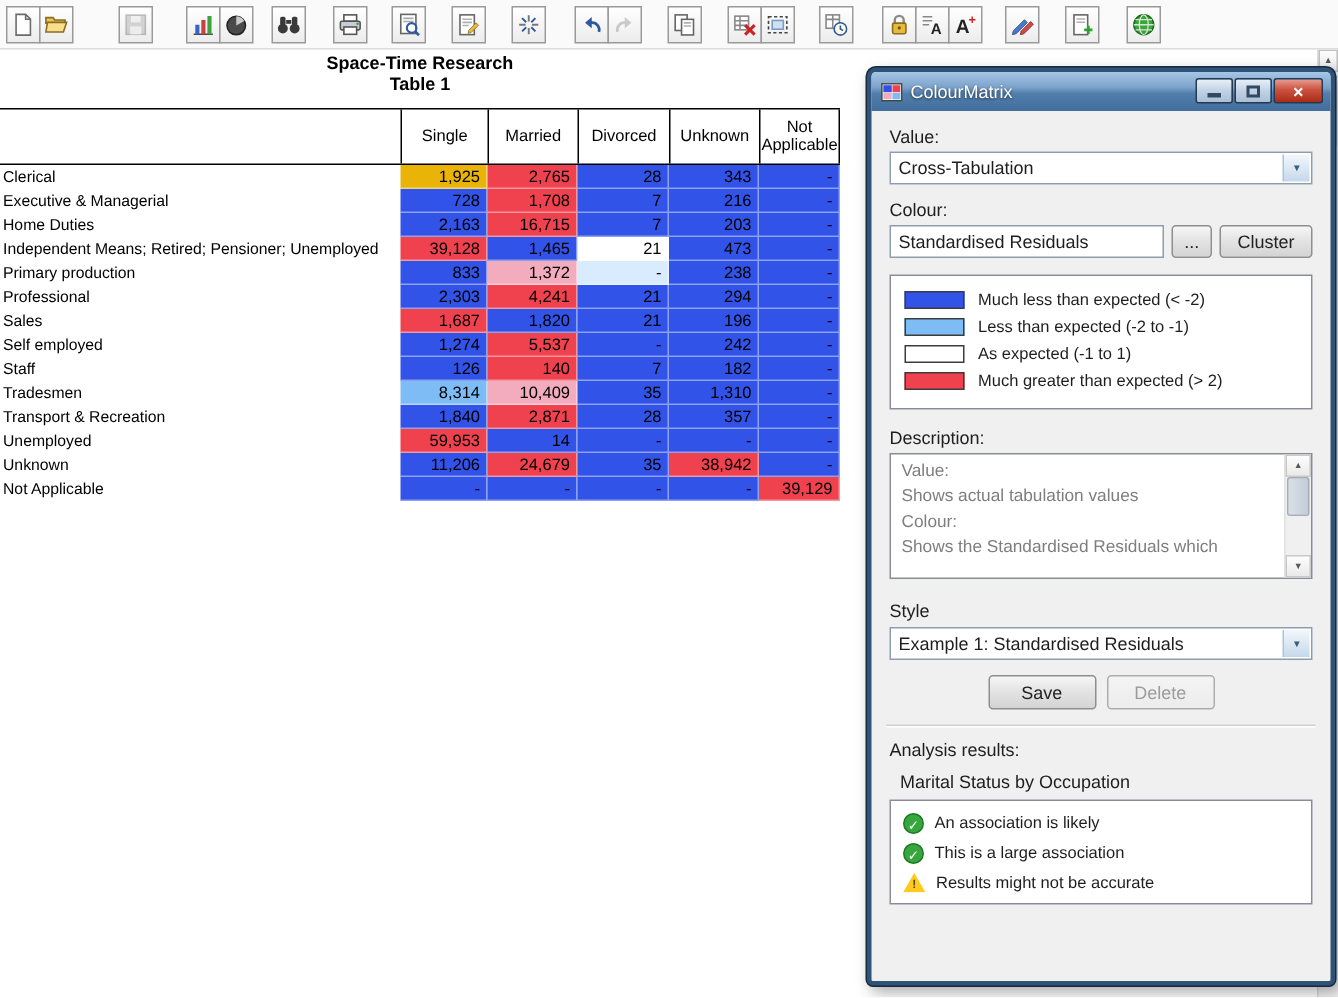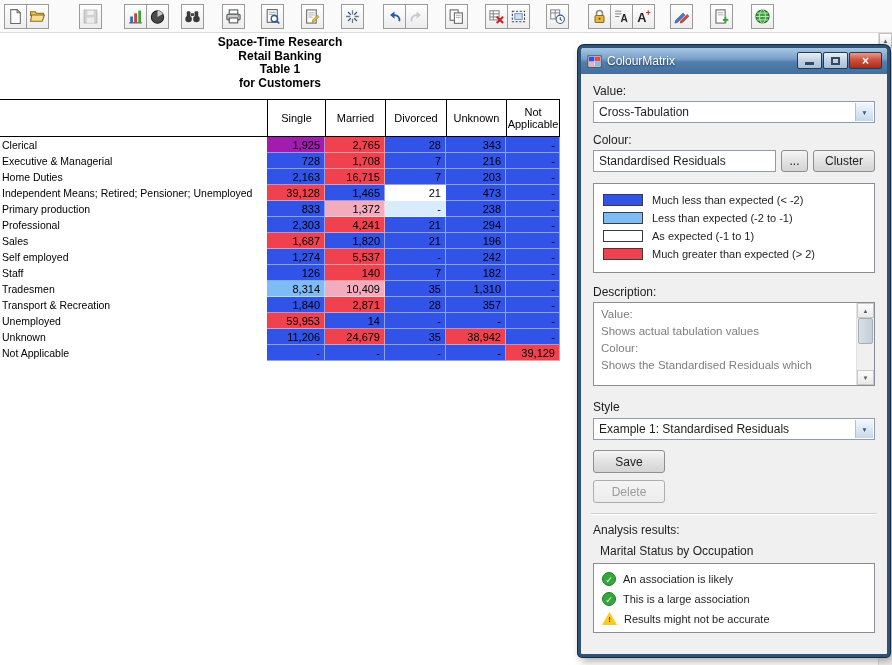--- a/index.html
+++ b/index.html
@@ -54,21 +54,21 @@
   .lrow{display:flex;align-items:center;height:16px;margin-bottom:2px;}
   .swatch{width:40px;height:12px;border:1px solid #3C3C3C;box-sizing:border-box;flex:none;}
   .ltext{font-size:11px;margin-left:9px;}
   .desc{height:84px;position:relative;margin-bottom:14px;overflow:hidden;}
   .desc-text{padding:3px 24px 0 7px;font-size:11.5px;color:#7E7E7E;line-height:17px;}
   .dscroll{position:absolute;top:0;right:0;bottom:0;width:17px;background:#F0F0F0;border-left:1px solid #E2E2E2;}
   .dsarrow{height:15px;font-size:6px;color:#5A5A5A;display:flex;align-items:center;justify-content:center;background:linear-gradient(#FDFDFD,#E9E9E9);border:1px solid #C9C9C9;box-sizing:border-box;}
   .dsarrow.down{position:absolute;bottom:0;left:0;right:0;}
   .dsthumb{position:absolute;top:15px;left:1px;right:1px;height:24px;background:linear-gradient(90deg,#D9DFE6,#C3CDD8);border:1px solid #A4AEB9;border-radius:2px;}
   .style-lbl{margin:3px 0 4px;}
-  .btnrow{display:flex;justify-content:space-between;gap:7px;margin-bottom:6px;flex-direction:column;}
+  .btnrow{display:flex;justify-content:center;gap:7px;margin-bottom:6px;}
   .btn.save,.btn.delete{width:72px;height:23px;flex:none;}
   .btn.delete{color:#9C9C9C;border-color:#ADADAD;background:linear-gradient(#F4F4F4,#ECECEC);}
   .sep{border-top:1px solid #CFCFCF;border-bottom:1px solid #FFF;margin:10px -2px 8px;}
   .an-title{margin:7px 0 5px 7px;}
   .analysis{padding:5px 8px;height:70px;}
   .arow{display:flex;align-items:center;margin:3px 0 6px;}
   .aicon{width:14px;height:14px;margin-right:7px;flex:none;}
   .aicon.check{background:#35A73C;border-radius:50%;color:#fff;font-size:9px;line-height:14px;text-align:center;border:1px solid #1F7A26;box-sizing:border-box;}
   .aicon.warning{width:15px;height:13px;clip-path:polygon(50% 0,100% 100%,0 100%);background:#FFC91E;color:#5E4700;font-size:8px;font-weight:bold;line-height:15px;text-align:center;border-radius:0;}
   .atext{font-size:11px;}
@@ -269,37 +269,35 @@
             <ellipse cx="8" cy="8" rx="2.8" ry="6.2" fill="none" stroke="#CFEACF" stroke-width=".8"></ellipse>
             <path d="M1.8 8h12.4M2.8 4.8h10.4M2.8 11.2h10.4" stroke="#CFEACF" stroke-width=".8" fill="none"></path>
           </svg>
         </button>
     </div>
   </div>
 
   <div class="main">
     <div class="title-block">
         <div>Space-Time Research</div>
-        <div>Retail Banking</div>
         <div>Table 1</div>
-        <div>for Customers</div>
       </div>
     <div class="grid">
       <div class="hrow">
         <div class="corner"></div>
       <div class="hcell" style="width: 58px;">Single</div>
           <div class="hcell" style="width: 60px;">Married</div>
           <div class="hcell" style="width: 61px;">Divorced</div>
           <div class="hcell" style="width: 60px;">Unknown</div>
           <div class="hcell" style="width: 54px;">Not Applicable</div>
         </div>
       <div>
           <div class="trow">
             <div class="rlabel">Clerical</div>
-            <div class="dcell" style="width: 58px; background: #a21caf;">1,925</div>
+            <div class="dcell" style="width: 58px; background: #eab308;">1,925</div>
             <div class="dcell" style="width: 60px; background: rgb(240, 65, 78);">2,765</div>
             <div class="dcell" style="width: 61px; background: rgb(50, 83, 232);">28</div>
             <div class="dcell" style="width: 60px; background: rgb(50, 83, 232);">343</div>
             <div class="dcell" style="width: 54px; background: rgb(50, 83, 232);">-</div>
           </div>
           <div class="trow">
             <div class="rlabel">Executive &amp; Managerial</div>
             <div class="dcell" style="width: 58px; background: rgb(50, 83, 232);">728</div>
             <div class="dcell" style="width: 60px; background: rgb(240, 65, 78);">1,708</div>
             <div class="dcell" style="width: 61px; background: rgb(50, 83, 232);">7</div>

